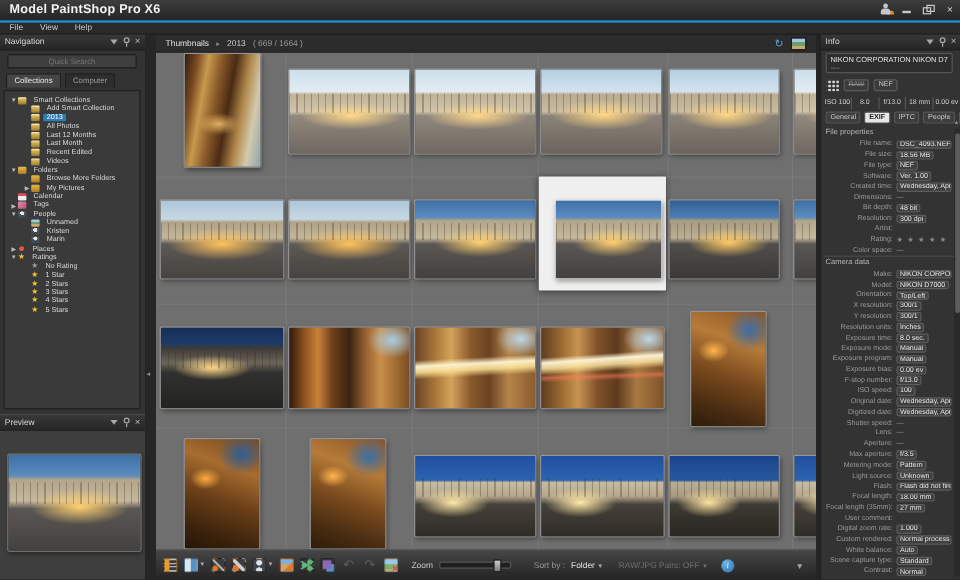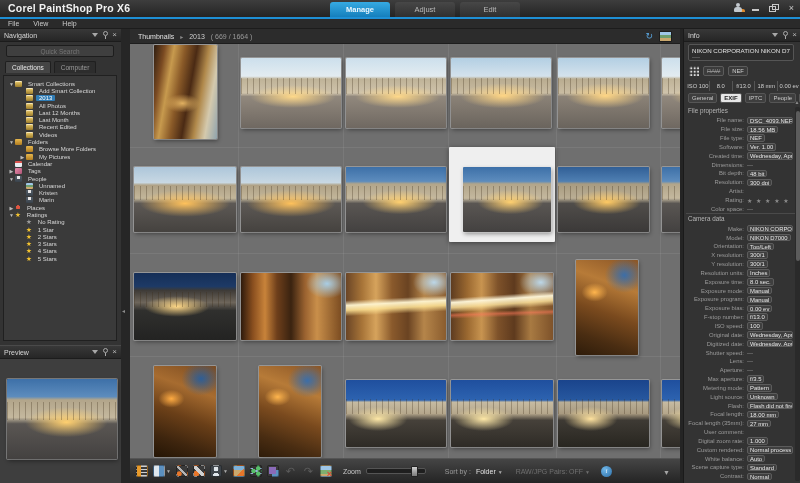--- a/index.html
+++ b/index.html
@@ -195,26 +195,21 @@
   #info-scrollbar{position:absolute;right:1px;top:78px;width:5px;height:374px;background:#2a2a2a;border-radius:2px;}
   #info-scroll-thumb{position:absolute;left:0.5px;top:4px;width:4px;height:150px;background:#5c5c5c;border-radius:2px;}
   .scroll-arrow{position:absolute;right:1.5px;font-size:5px;color:#8a8a8a;line-height:4px;}
 </style>
 </head>
 <body>
 
 <div id="app">
 
   <div id="titlebar" class="abs">
-    <div id="app-title" class="abs">Corel PaintShop Pro X6</div>
-    <div id="ws-tabs" class="abs">
-        <div class="ws-tab active">Manage</div>
-        <div class="ws-tab">Adjust</div>
-        <div class="ws-tab">Edit</div>
-      </div>
+    <div id="app-title" class="abs">Model PaintShop Pro X6</div>
     <div id="win-icons" class="abs">
       <span class="user-icon"></span>
       <span class="win-btn wb-min"></span>
       <span class="win-btn wb-restore"></span>
       <span class="win-btn wb-close">×</span>
     </div>
   </div>
   <div id="accent-line" class="abs"></div>
 
   <div id="menubar" class="abs">

